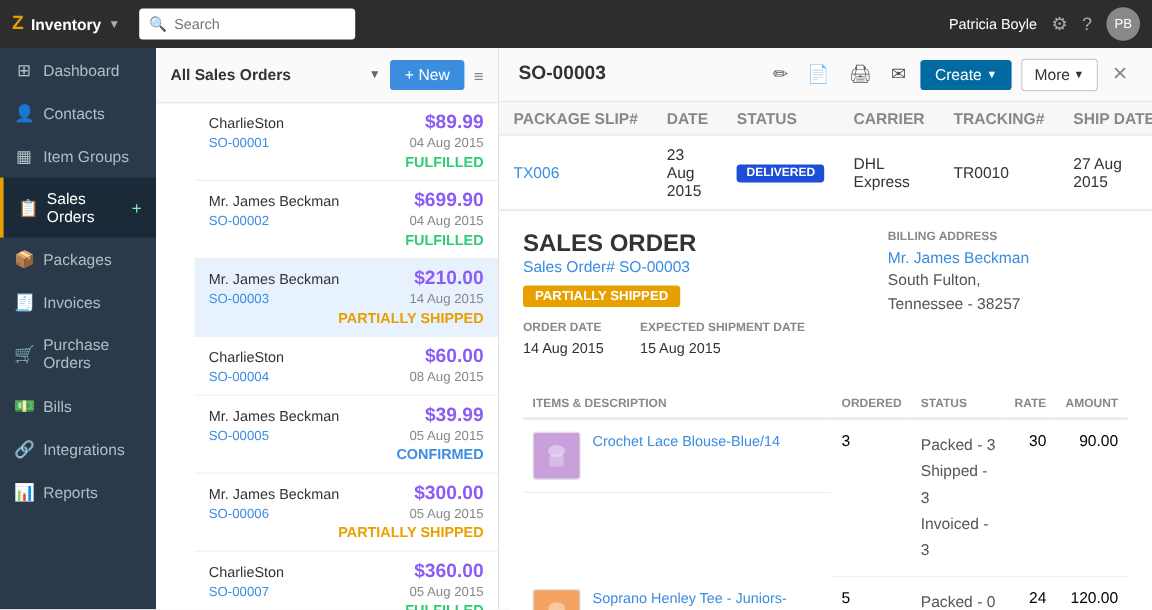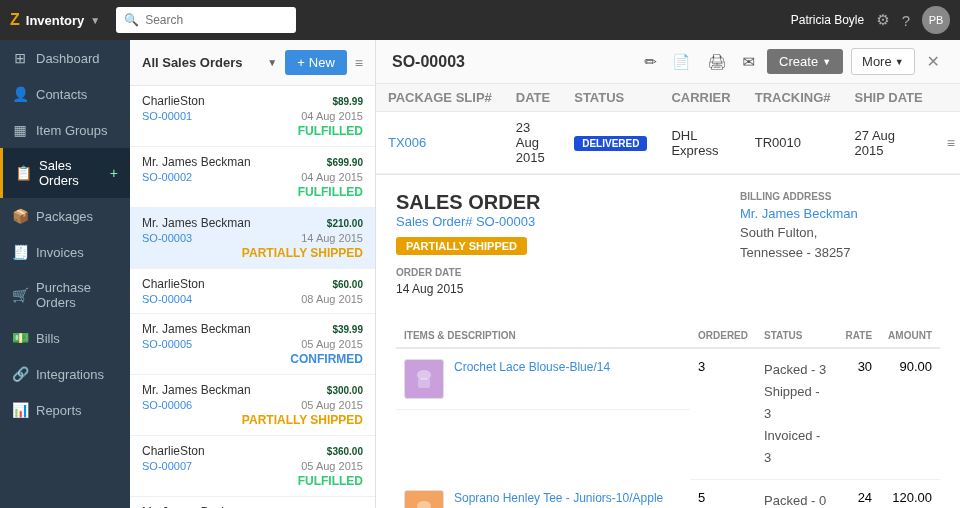--- a/index.html
+++ b/index.html
@@ -21,48 +21,48 @@
 
     
     .sidebar { width: 130px; background: #2b3a4b; display: flex; flex-direction: column; flex-shrink: 0; overflow-y: auto; }
     .sidebar-item { display: flex; align-items: center; gap: 8px; padding: 10px 12px; color: #b0bec5; cursor: pointer; font-size: 12px; }
     .sidebar-item.active { background: #1a2a38; color: #fff; border-left: 3px solid #e8a000; }
     .sidebar-item .si-icon { font-size: 14px; width: 16px; text-align: center; }
     .sidebar-item .si-label { flex: 1; }
     .sidebar-item .si-add { margin-left: auto; color: #8ea; font-size: 14px; }
 
     
-    .orders-list { width: 246px; background: #fff; border-right: 1px solid #e0e0e0; display: flex; flex-direction: column; flex-shrink: 0; }
+    .orders-list { width: 286px; background: #fff; border-right: 1px solid #e0e0e0; display: flex; flex-direction: column; flex-shrink: 0; }
     .orders-list-header { padding: 10px 12px; border-bottom: 1px solid #e8e8e8; display: flex; align-items: center; gap: 8px; background: #fafafa; }
     .orders-list-header .title { font-weight: 600; font-size: 13px; color: #333; flex: 1; }
     .orders-list-header .dropdown-arrow { color: #666; font-size: 10px; }
     .btn-new { background: #3b8de0; color: #fff; border: none; border-radius: 3px; padding: 5px 12px; font-size: 12px; cursor: pointer; display: flex; align-items: center; gap: 4px; }
     .list-filter-icon { color: #888; font-size: 14px; cursor: pointer; }
-    .orders-items { flex: 1; overflow-y: auto; }
+    .orders-items { flex: 1; overflow-y: auto; padding-left: 32px; }
     .order-item { padding: 8px 12px; border-bottom: 1px solid #f0f0f0; cursor: pointer; display: flex; flex-direction: column; gap: 2px; }
     .order-item.selected { background: #e8f2ff; }
     .order-item-top { display: flex; justify-content: space-between; align-items: center; }
     .order-customer { font-size: 12px; color: #333; font-weight: 500; }
-    .order-amount { font-size: 10px; color: #14532d; font-weight: 600; }
+    .order-amount { font-size: 16px; color: #8b5cf6; font-weight: 600; }
     .order-item-bottom { display: flex; justify-content: space-between; align-items: center; }
     .order-id { font-size: 11px; color: #3b8de0; }
     .order-date { font-size: 11px; color: #888; }
     .order-status { font-size: 12px; font-weight: 600; }
     .status-fulfilled { color: #2ecc71; }
     .status-confirmed { color: #3b8de0; }
     .status-shipped { color: #27ae60; }
     .status-partially { color: #e8a000; }
 
     
     .detail-panel { flex: 1; background: #fff; display: flex; flex-direction: column; overflow: hidden; }
     .detail-header { padding: 8px 16px; border-bottom: 1px solid #e8e8e8; display: flex; align-items: center; gap: 10px; background: #fafafa; }
     .detail-title { font-size: 16px; font-weight: 600; color: #333; flex: 1; }
     .detail-actions { display: flex; align-items: center; gap: 8px; }
     .action-icon { color: #555; font-size: 15px; cursor: pointer; padding: 4px; border-radius: 3px; }
-    .btn-create { background: #737373; color: #fff; border: none; border-radius: 3px; padding: 5px 12px; font-size: 12px; cursor: pointer; display: flex; align-items: center; gap: 4px; }
+    .btn-create { background: #0369a1; color: #fff; border: none; border-radius: 3px; padding: 5px 12px; font-size: 12px; cursor: pointer; display: flex; align-items: center; gap: 4px; }
     .btn-more { background: #fff; color: #333; border: 1px solid #ccc; border-radius: 3px; padding: 5px 10px; font-size: 12px; cursor: pointer; display: flex; align-items: center; gap: 3px; }
     .btn-close { color: #888; font-size: 16px; cursor: pointer; padding: 4px; }
 
     
     .package-table-wrap { border-bottom: 1px solid #e8e8e8; overflow-x: auto; flex-shrink: 0; }
     .package-table { width: 100%; border-collapse: collapse; font-size: 11px; }
     .package-table th { background: #f7f7f7; color: #888; font-weight: 600; padding: 6px 12px; text-align: left; border-bottom: 1px solid #e8e8e8; white-space: nowrap; }
     .package-table td { padding: 8px 12px; border-bottom: 1px solid #f0f0f0; color: #333; vertical-align: middle; }
     .pkg-slip { color: #3b8de0; }
     .status-badge { background: #1d4ed8; color: #fff; padding: 2px 8px; border-radius: 3px; font-size: 10px; font-weight: 700; display: inline-block; }
@@ -324,20 +324,24 @@
           <div class="so-title">SALES ORDER</div>
           <div class="so-num">
             <span>Sales Order#</span>
             <span style="color:#3b8de0;">SO-00003</span>
           </div>
           <div class="ps-badge">PARTIALLY SHIPPED</div>
           <div class="so-dates">
             <div class="so-date-item">
               <span class="so-date-label">ORDER DATE</span>
               <span class="so-date-val">14 Aug 2015</span>
+            </div>
+            <div class="so-date-item">
+              <span class="so-date-label">EXPECTED SHIPMENT DATE</span>
+              <span class="so-date-val">15 Aug 2015</span>
             </div>
           </div>
         </div>
         <div class="billing-section">
           <div class="billing-label">BILLING ADDRESS</div>
           <div class="billing-name">Mr. James Beckman</div>
           <div class="billing-addr">
             <div>South Fulton,</div>
             <div>Tennessee - 38257</div>
           </div>

